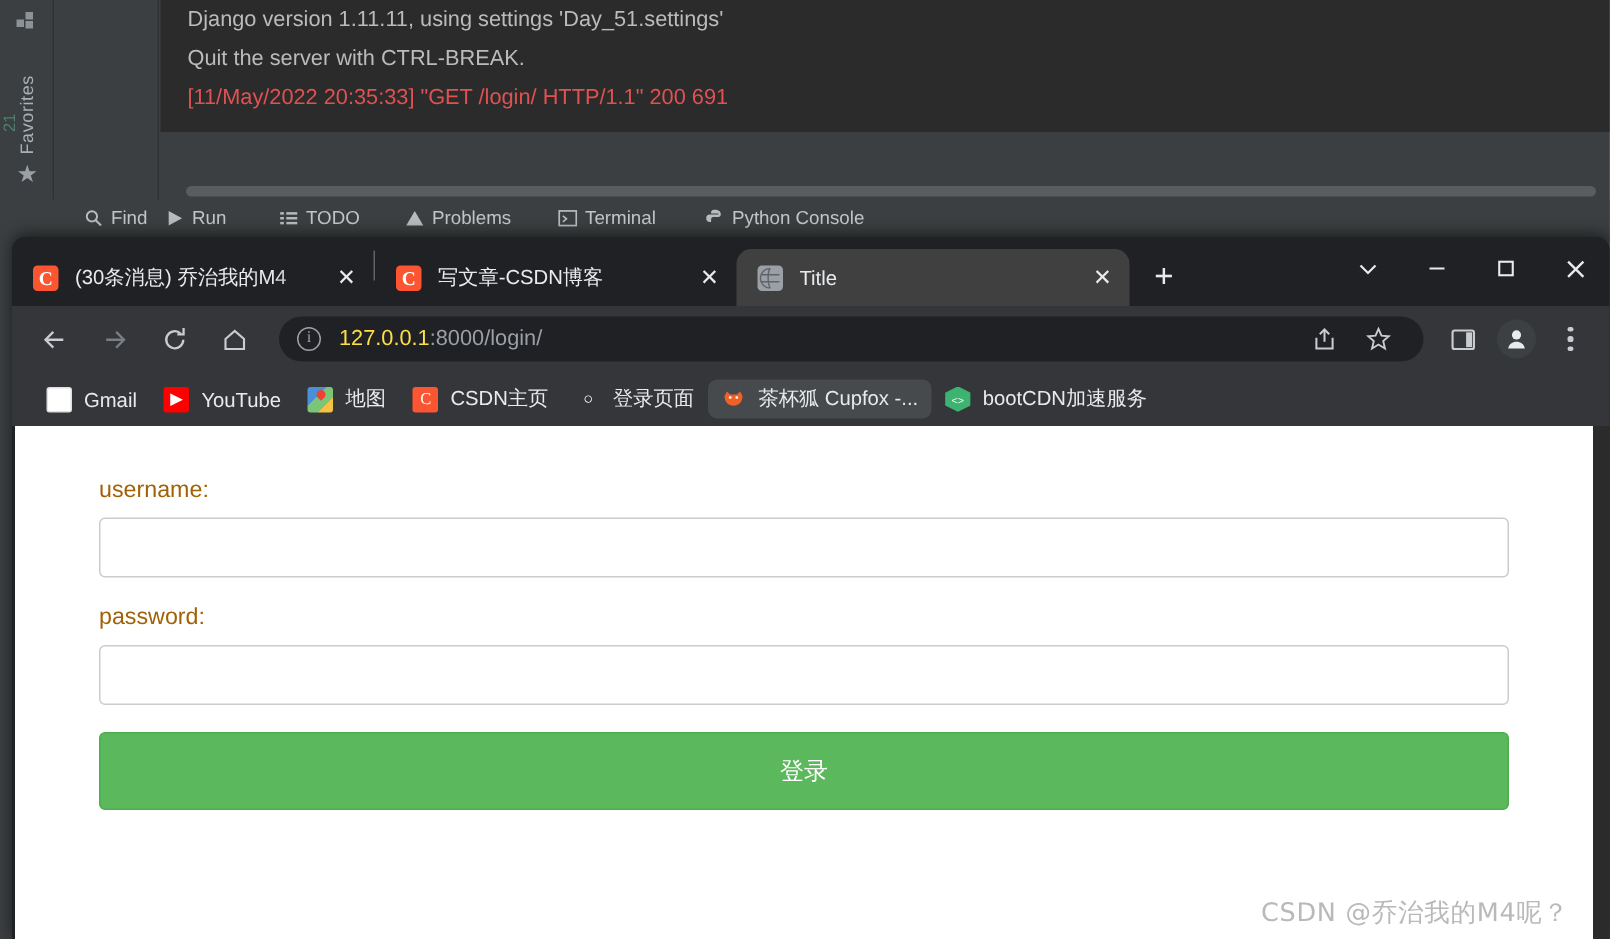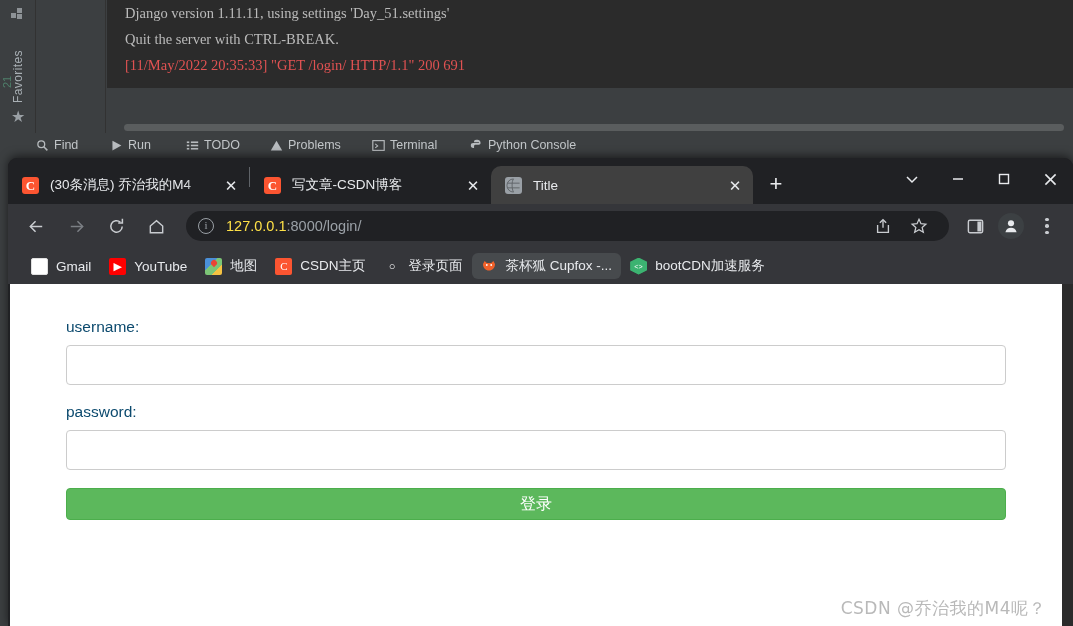--- a/index.html
+++ b/index.html
@@ -44,21 +44,21 @@
   }
   .gutter-num {
     position: absolute; left: 1px; top: 88px; color: #4e7f6a; font-size: 11px;
     transform: rotate(-90deg); transform-origin: left top;
   }
 
   
   .ide-console {
     position: absolute; left: 107px; top: 0; right: 0; height: 88px;
     background: #2b2b2b;
-    font-family: Liberation Serif, serif;
+    font-family: Liberation Sans, sans-serif;
     font-size: 14.5px; line-height: 26px;
     color: #bbbbbb; padding: 0 4px 0 18px;
     overflow: hidden;
   }
   .ide-console div { white-space: pre; }
   .ide-console .lnk { color: #5b9bd5; text-decoration: underline; }
   .ide-console .err { color: #e05252; }
   .console-hscroll {
     position: absolute; left: 124px; top: 124px; width: 940px; height: 7px;
     background: #5a5d5e; border-radius: 4px;
@@ -208,31 +208,31 @@
     background: #ffffff; overflow: hidden;
   }
   .page-inner { padding: 0; }
   h1.page-title {
     text-align: center; font-size: 50px; font-weight: 400; color: #2c2c2c;
     font-family: "DejaVu Sans", "Liberation Sans", sans-serif;
     margin: 18px 0 0 0; letter-spacing: 1px; line-height: 1.1;
   }
   .form-wrap { width: 940px; margin: 34px auto 0 auto; }
   .flabel {
-    font-size: 15.5px; color: #0c4a6e; margin-bottom: 9px; display: block;
+    font-size: 15.5px; color: #a16207; margin-bottom: 9px; display: block;
     font-family: "Liberation Sans", sans-serif;
   }
   .finput {
     width: 100%; height: 40px; border: 1px solid #cccccc; border-radius: 4px;
     background: #fff; font-size: 15px; padding: 0 12px; color: #333;
     outline: none; display: block;
   }
   .fgroup { margin-bottom: 18px; }
   .btn-login {
-    width: 100%; height: 32px; background: #5cb85c; border: 1px solid #4cae4c;
+    width: 100%; height: 52px; background: #5cb85c; border: 1px solid #4cae4c;
     border-radius: 4px; color: #ffffff; font-size: 16px; cursor: pointer;
     font-family: "DejaVu Sans", "Liberation Sans", sans-serif; line-height: 1;
   }
   .watermark {
     position: absolute; right: 16px; bottom: 6px;
     color: #b9b9b9; font-size: 17px; letter-spacing: .5px;
     font-family: "DejaVu Sans", "Liberation Sans", sans-serif;
     white-space: nowrap;
   }
   .page-edge-r {
@@ -258,21 +258,21 @@
   <div class="ide-leftbar2"></div>
 
   <div class="ide-console">
     <div>Django version 1.11.11, using settings 'Day_51.settings'</div>
     <div>Quit the server with CTRL-BREAK.</div>
     <div class="err">[11/May/2022 20:35:33] "GET /login/ HTTP/1.1" 200 691</div>
   </div>
   <div class="console-hscroll"></div>
 
   <div class="ide-toolwin">
-    <div class="tw-item" style="left:36px;text-align:right;">
+    <div class="tw-item" style="left:56px;text-align:right;">
       <svg class="tw-ico" viewBox="0 0 16 16">
           <circle cx="6.5" cy="6.5" r="4.2" fill="none" stroke="#b8bcbf" stroke-width="1.6"></circle>
           <line x1="9.6" y1="9.6" x2="14" y2="14" stroke="#b8bcbf" stroke-width="1.8"></line>
         </svg>
       <span class="t">Find</span>
     </div>
     <div class="tw-item" style="left:110px;">
       <svg class="tw-ico" viewBox="0 0 16 16">
           <polygon points="3,2 14,8 3,14" fill="#b8bcbf"></polygon>
         </svg>

